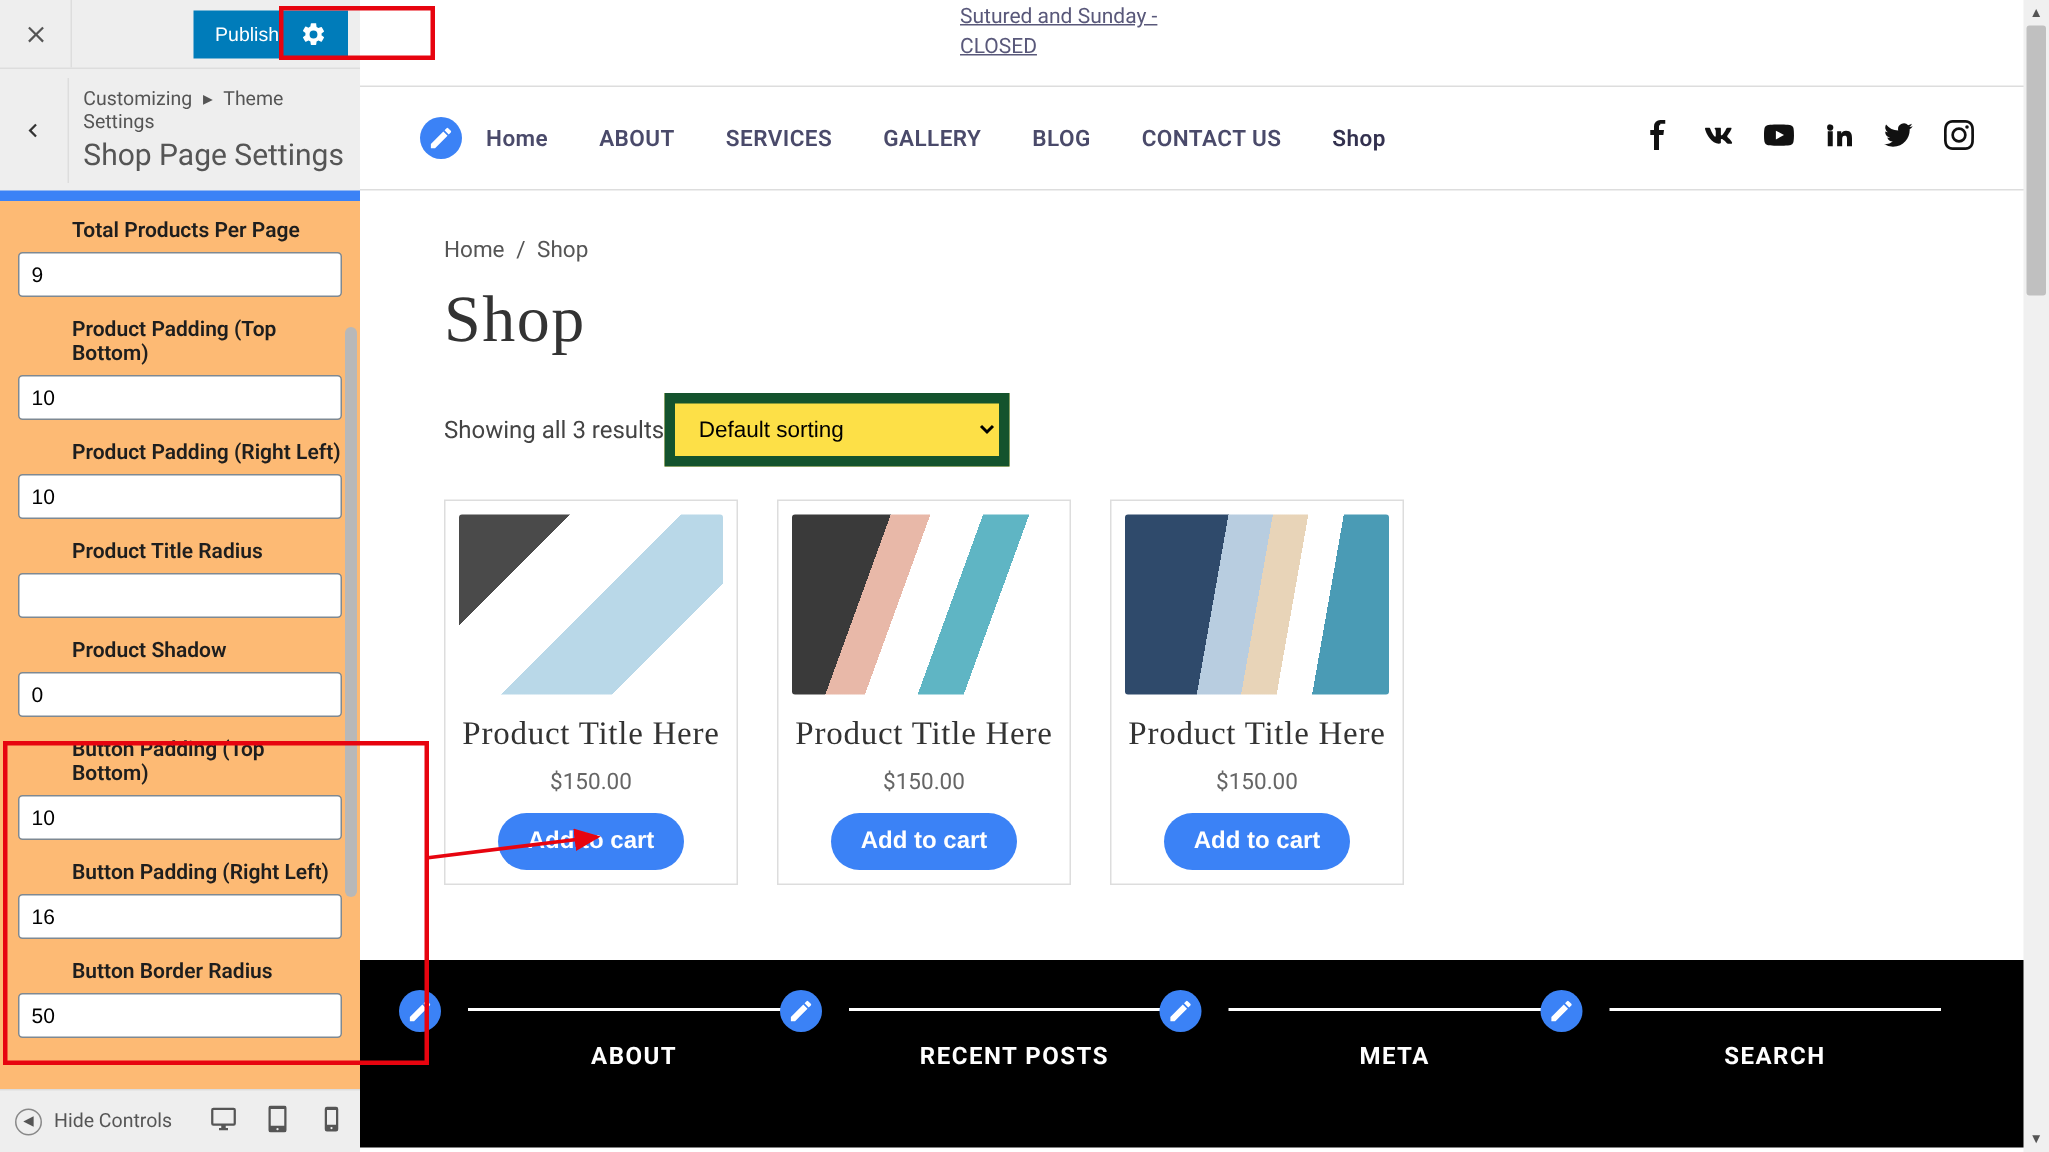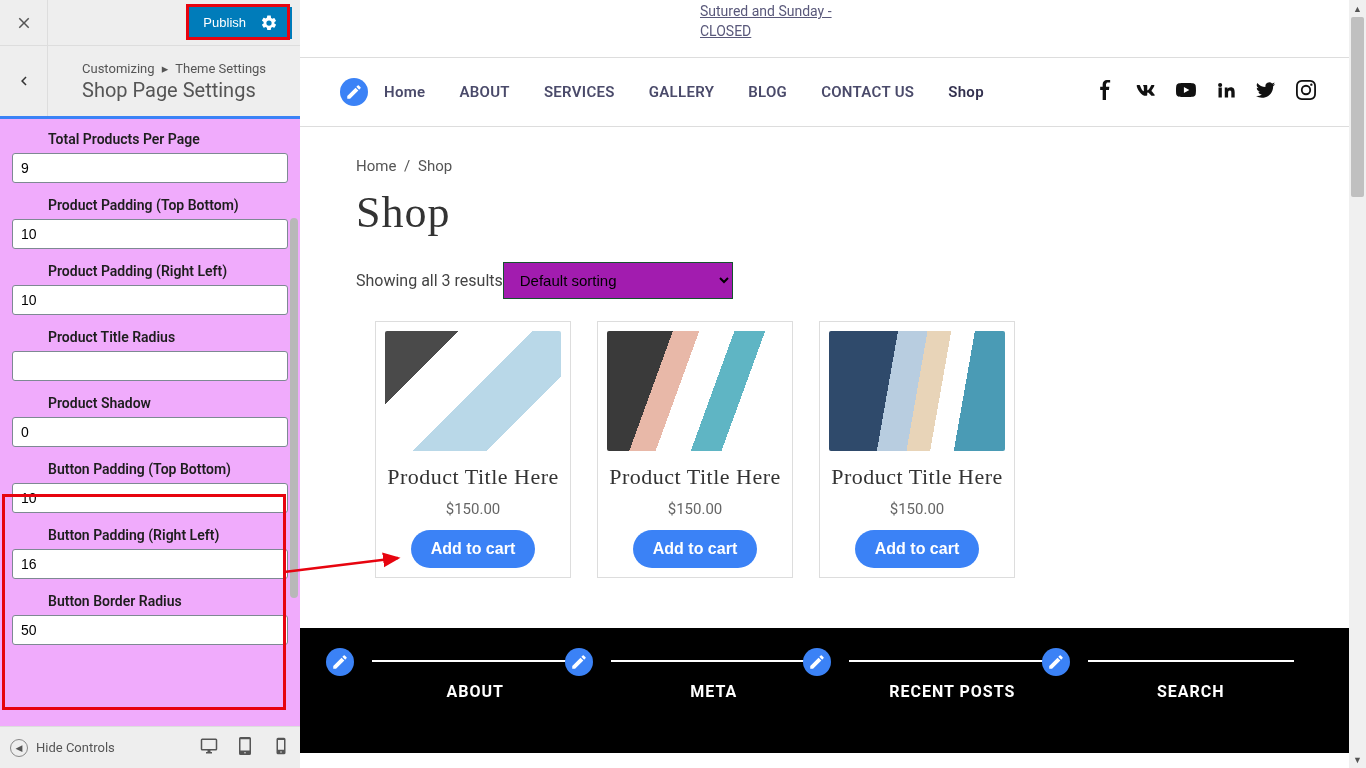--- a/index.html
+++ b/index.html
@@ -1,28 +1,28 @@
 <!DOCTYPE html>
 <html><head>
 <meta charset="utf-8">
 <style>
 * { box-sizing: border-box; margin: 0; padding: 0; }
 body { font-family: -apple-system, BlinkMacSystemFont, "Segoe UI", Roboto, sans-serif; font-size: 13px; color: #333; background: #fff; }
 .app { display: flex; height: 768px; width: 1366px; position: relative; overflow: hidden; }
 
 
-.sidebar { width: 300px; background: #f0abfc; display: flex; flex-direction: column; position: relative; }
+.sidebar { width: 240px; background: #fdba74; display: flex; flex-direction: column; position: relative; }
 .sidebar-top { display: flex; align-items: stretch; height: 46px; border-bottom: 1px solid #ddd; background: #eee; }
 .close-btn { width: 48px; display: flex; align-items: center; justify-content: center; color: #555; font-size: 18px; border-right: 1px solid #ddd; }
 .spacer { flex: 1; }
 .publish-wrap { padding: 6px 8px 6px 0; display: flex; align-items: center; }
 .publish-btn { background: #007cba; color: #fff; border: none; padding: 7px 14px; font-size: 13px; display: flex; align-items: center; gap: 14px; cursor: pointer; position: relative; }
 .publish-highlight { position: absolute; top: 4px; left: 186px; width: 104px; height: 36px; border: 3px solid #e7040f; pointer-events: none; z-index: 5; }
 
-.sidebar-header { display: flex; align-items: center; border-bottom: 3px solid #3b82f6; background: #eee; gap: 24px; }
+.sidebar-header { display: flex; align-items: center; border-bottom: 7px solid #3b82f6; background: #eee; }
 .back-btn { width: 48px; height: 70px; display: flex; align-items: center; justify-content: center; font-size: 20px; color: #333; border-right: 1px solid #ddd; }
 .header-text { padding: 12px 10px; }
 .breadcrumb { font-size: 13px; color: #555; }
 .breadcrumb .sep { margin: 0 4px; }
 .section-title { font-size: 20px; color: #555; margin-top: 2px; font-weight: 400; }
 
 .controls { flex: 1; overflow-y: auto; padding: 12px; position: relative; }
 .field { margin-bottom: 14px; }
 .field label { display: block; font-size: 14px; color: #1e1e1e; font-weight: 600; margin-bottom: 6px; margin-left: 36px; }
 .field input { width: 100%; padding: 6px 8px; font-size: 14px; border: 1px solid #7e8993; border-radius: 3px; background: #fff; }
@@ -54,23 +54,23 @@
 .nav-links a { color: #4a4a6a; text-decoration: none; font-weight: 600; font-size: 15px; letter-spacing: 0.3px; }
 .nav-links a.active { color: #33314f; }
 .nav-social { position: absolute; right: 50px; display: flex; gap: 20px; font-size: 18px; color: #111; }
 
 .content { padding: 30px 56px 50px; }
 .crumbs { color: #555; font-size: 15px; margin-bottom: 12px; }
 .crumbs .sep { margin: 0 4px; }
 .shop-title { font-family: Georgia, serif; font-size: 44px; font-weight: 400; color: #333; margin-bottom: 24px; letter-spacing: 1px; }
 .shop-bar { display: flex; justify-content: flex-start; align-items: center; margin-bottom: 22px; }
 .results { font-size: 16px; color: #444; }
-.sort-select { padding: 8px 33px 8px 12px; font-size: 15px; border: 1px solid #14532d; background: #a21caf; appearance: menulist; min-width: 230px; }
-
-.products { display: flex; gap: 26px; margin-left: 19px; }
+.sort-select { padding: 8px 33px 8px 12px; font-size: 15px; border: 7px solid #14532d; background: #fde047; appearance: menulist; min-width: 230px; }
+
+.products { display: flex; gap: 26px; }
 .product { border: 1px solid #ddd; width: 196px; padding: 9px; text-align: center; }
 .product-img { width: 100%; height: 120px; background: #dce8ef; border-radius: 2px; }
 .product-title { font-family: Georgia, serif; font-size: 22px; color: #333; margin: 12px 0 8px; line-height: 1.3; font-weight: 400; letter-spacing: 0.5px; }
 .product-price { color: #666; font-size: 15px; margin-bottom: 12px; }
 .add-cart { background: #3b82f6; color: #fff; border: none; padding: 10px 20px; border-radius: 50px; font-size: 16px; font-weight: 600; cursor: pointer; }
 
 
 .pimg1 { background: linear-gradient(135deg, #4a4a4a 0%, #4a4a4a 25%, #fff 25%, #fff 50%, #b9d8e8 50%, #b9d8e8 75%, #fff 75%); }
 .pimg2 { background: linear-gradient(110deg, #3a3a3a 0%, #3a3a3a 30%, #e8b8a8 30%, #e8b8a8 42%, #fff 42%, #fff 58%, #5fb5c4 58%, #5fb5c4 72%, #fff 72%); }
 .pimg3 { background: linear-gradient(100deg, #2f4a6b 0%, #2f4a6b 35%, #b8cde0 35%, #b8cde0 50%, #e8d4b8 50%, #e8d4b8 62%, #fff 62%, #fff 74%, #4a9bb5 74%); }
@@ -274,29 +274,29 @@
             </svg>
           </div>
         <div class="col-title">ABOUT</div>
       </div>
       <div class="footer-col">
         <div class="footer-edit">
             <svg class="icon" viewBox="0 0 24 24">
               <path fill="#fff" d="M3 17.25V21h3.75L17.81 9.94l-3.75-3.75L3 17.25zM20.71 7.04a1 1 0 000-1.41l-2.34-2.34a1 1 0 00-1.41 0l-1.83 1.83 3.75 3.75 1.83-1.83z"></path>
             </svg>
           </div>
-        <div class="col-title">META</div>
+        <div class="col-title">RECENT POSTS</div>
       </div>
       <div class="footer-col">
         <div class="footer-edit">
             <svg class="icon" viewBox="0 0 24 24">
               <path fill="#fff" d="M3 17.25V21h3.75L17.81 9.94l-3.75-3.75L3 17.25zM20.71 7.04a1 1 0 000-1.41l-2.34-2.34a1 1 0 00-1.41 0l-1.83 1.83 3.75 3.75 1.83-1.83z"></path>
             </svg>
           </div>
-        <div class="col-title">RECENT POSTS</div>
+        <div class="col-title">META</div>
       </div>
       <div class="footer-col">
         <div class="footer-edit">
             <svg class="icon" viewBox="0 0 24 24">
               <path fill="#fff" d="M3 17.25V21h3.75L17.81 9.94l-3.75-3.75L3 17.25zM20.71 7.04a1 1 0 000-1.41l-2.34-2.34a1 1 0 00-1.41 0l-1.83 1.83 3.75 3.75 1.83-1.83z"></path>
             </svg>
           </div>
         <div class="col-title">SEARCH</div>
       </div>
     </div>

